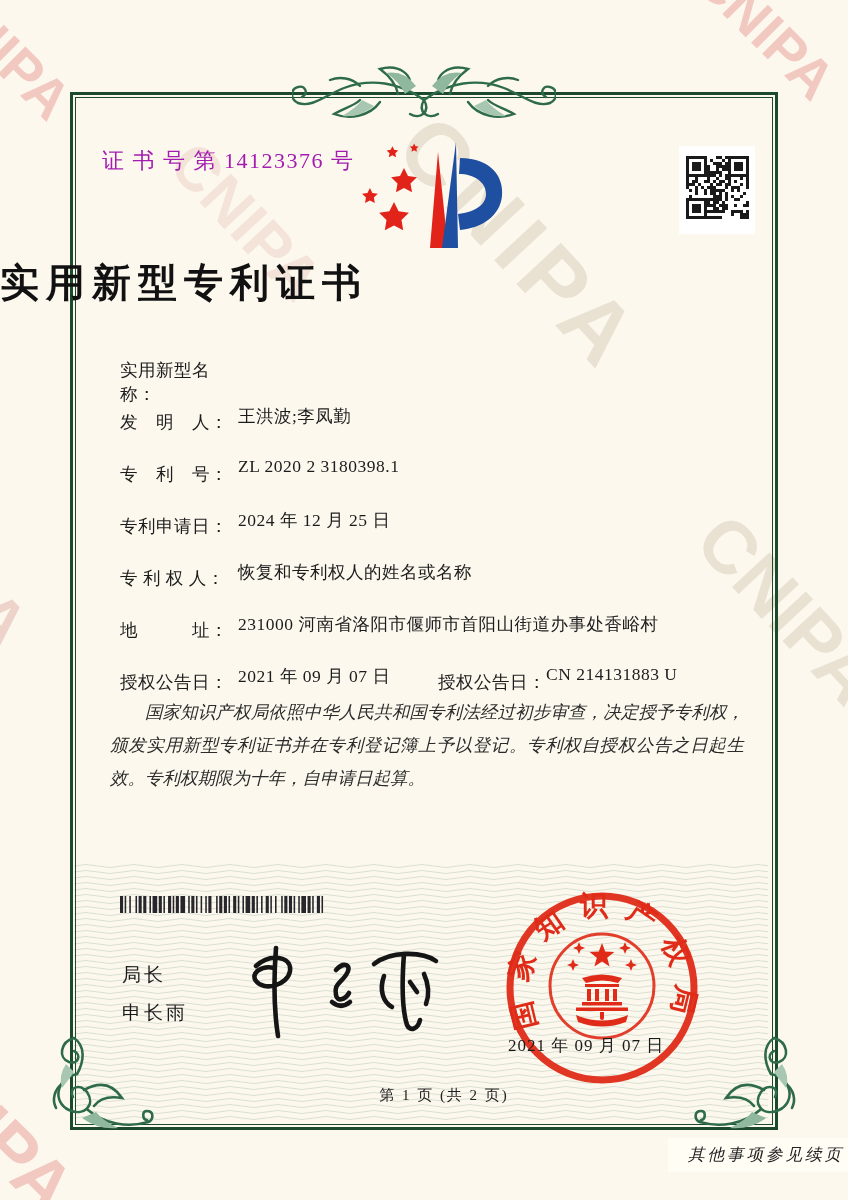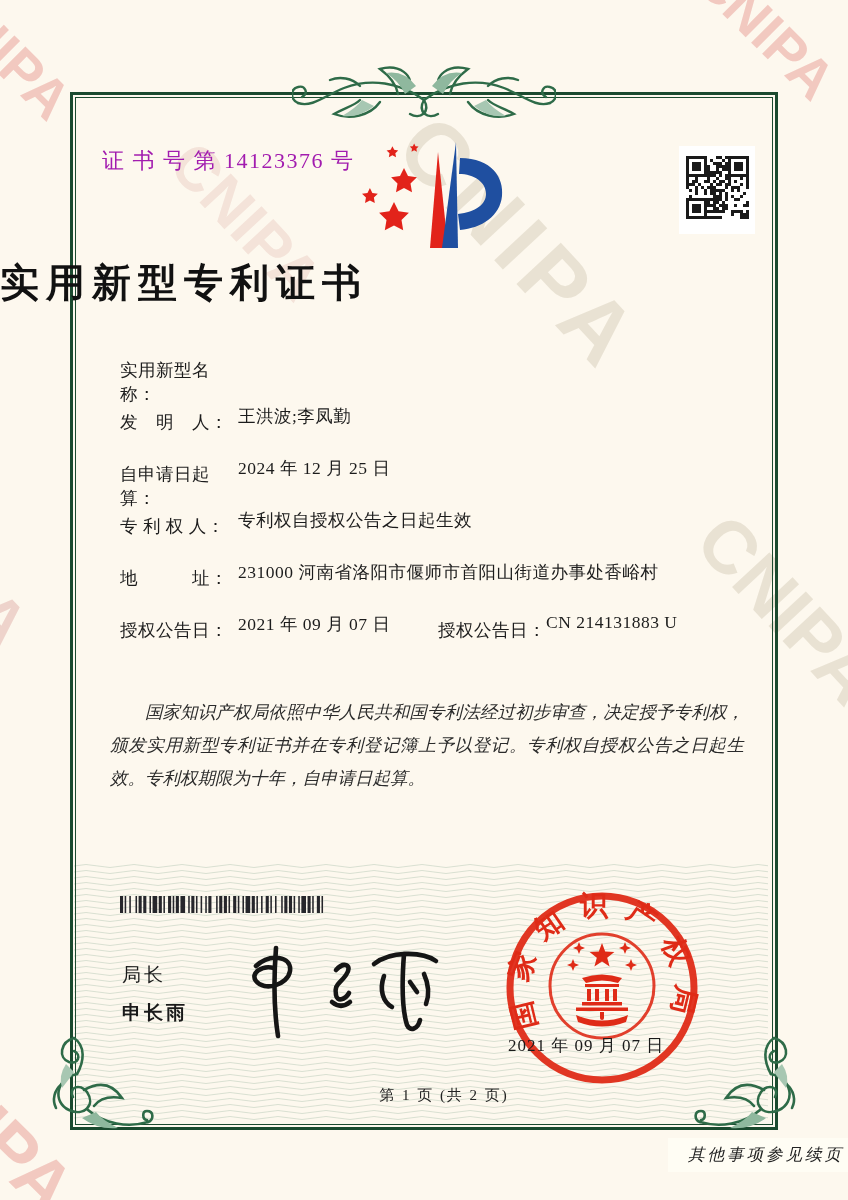--- a/index.html
+++ b/index.html
@@ -47,21 +47,21 @@
   .body-text{position:absolute;left:106px;top:692px;width:642px;z-index:4;
              font-size:17.5px;line-height:33px;color:#2b2b2b;text-align:justify;
              font-style:italic;}
   .body-text p{margin:4px;text-indent:2em;}
 
   .barcode{position:absolute;left:120px;top:896px;z-index:4;}
 
   .officer-title{position:absolute;left:122px;top:962px;font-size:19px;color:#1a1a1a;z-index:4;
                  font-family:"Liberation Sans","DejaVu Sans",sans-serif;letter-spacing:3px;text-align:center;}
   .officer-name{position:absolute;left:122px;top:1000px;font-size:19px;color:#1a1a1a;z-index:4;
-                font-family:"Liberation Sans","DejaVu Sans",sans-serif;letter-spacing:3px;font-weight:bold;}
+                font-family:"Liberation Sans","DejaVu Sans",sans-serif;letter-spacing:3px;}
   .signature{position:absolute;left:238px;top:940px;z-index:4;}
 
   .seal{position:absolute;left:502px;top:888px;z-index:5;}
   .seal-date{position:absolute;left:498px;top:1034px;width:176px;text-align:center;
              font-size:17px;color:#1a1a1a;letter-spacing:1px;z-index:6;}
 
   .page-no{position:absolute;left:0;top:1086px;width:848px;text-align:center;
            font-size:15px;color:#222;z-index:4;letter-spacing:2px;padding-left:20px;}
 
   .bottom-note{position:absolute;left:16px;top:1138px;width:848px;text-align:right;z-index:4;}
@@ -439,26 +439,30 @@
 
   <div class="fields">
     <div class="field-row">
       <span class="flabel">实用新型名称：</span>
     </div>
     <div class="field-row">
       <span class="flabel">发　明　人：</span>
       <span class="fvalue">王洪波;李凤勤</span>
     </div>
     <div class="field-row">
-      <span class="flabel">自申请日起算：</span>
+      <span class="flabel">专　利　号：</span>
+      <span class="fvalue">ZL 2020 2 3180398.1</span>
+    </div>
+    <div class="field-row">
+      <span class="flabel">专利申请日：</span>
       <span class="fvalue">2024 年 12 月 25 日</span>
     </div>
     <div class="field-row">
       <span class="flabel">专 利 权 人：</span>
-      <span class="fvalue">专利权自授权公告之日起生效</span>
+      <span class="fvalue">恢复和专利权人的姓名或名称</span>
     </div>
     <div class="field-row">
       <span class="flabel">地　　　址：</span>
       <span class="fvalue">231000 河南省洛阳市偃师市首阳山街道办事处香峪村</span>
     </div>
     <div class="field-row">
       <span class="flabel">授权公告日：</span>
       <span class="fvalue">2021 年 09 月 07 日</span>
       <span class="pair2">
         <span class="flabel">授权公告日：</span>

